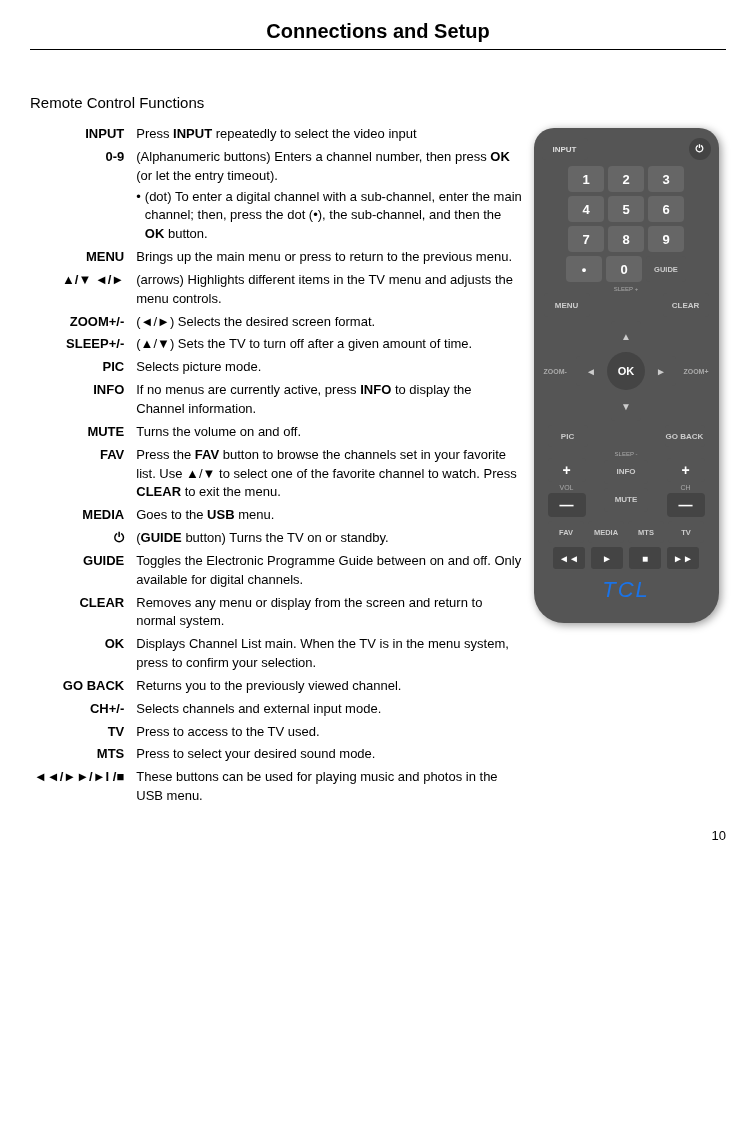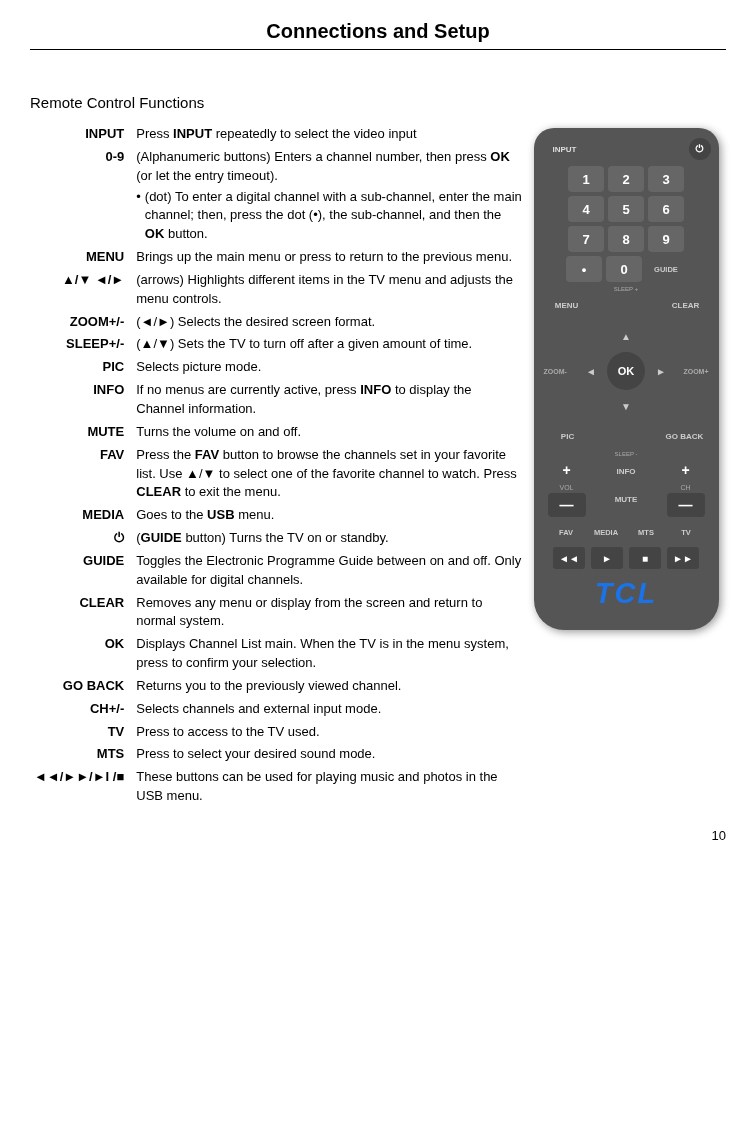--- a/index.html
+++ b/index.html
@@ -383,22 +383,22 @@
       font-size: 10px;
       display: flex;
       align-items: center;
       justify-content: center;
       cursor: pointer;
     }
 
     .tcl-logo {
       text-align: center;
       color: #1a73e8;
-      font-size: 29px;
-      font-weight: 700;
+      font-size: 22px;
+      font-weight: 400;
       font-style: italic;
       letter-spacing: 2px;
       margin-top: 4px;
     }
 
     .sleep-label {
       font-size: 6px;
       color: #aaa;
       text-align: center;
       margin-bottom: 1px;

